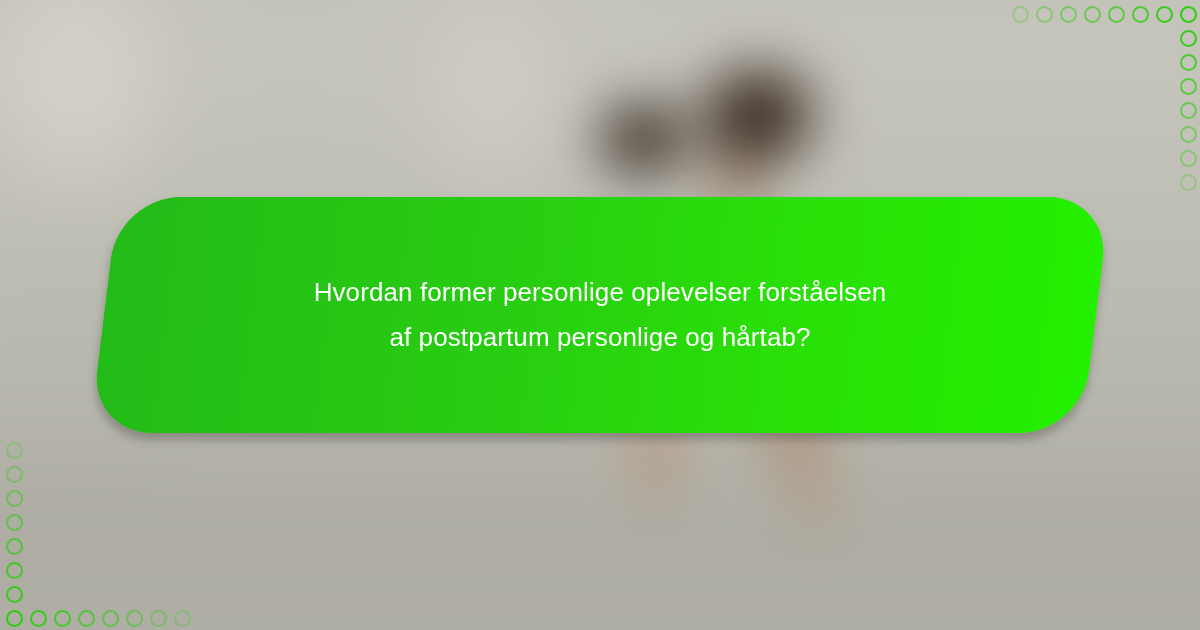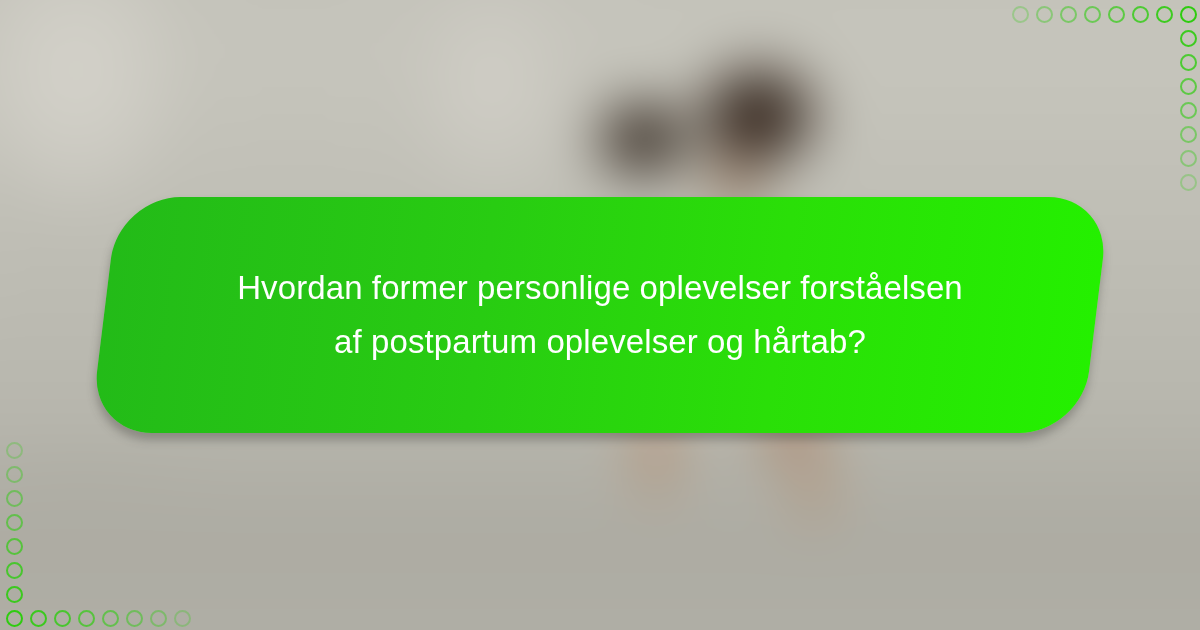--- a/index.html
+++ b/index.html
@@ -129,21 +129,21 @@
     flex-direction: column;
     align-items: center;
     justify-content: center;
     gap: 10px;
     padding: 0 58px;
     box-sizing: border-box;
   }
 
   .banner-line {
     color: #ffffff;
-    font-size: 33px;
+    font-size: 26px;
     line-height: 1.34;
     font-weight: 400;
     letter-spacing: 0.1px;
     text-align: center;
     white-space: nowrap;
   }
 </style>
 </head>
 <body>
 
@@ -189,17 +189,17 @@
       <div class="dot" style="left: 102px; top: 172px; border-color: rgb(46, 204, 15); opacity: 0.589;"></div>
       <div class="dot" style="left: 126px; top: 172px; border-color: rgb(46, 204, 15); opacity: 0.486;"></div>
       <div class="dot" style="left: 150px; top: 172px; border-color: rgb(46, 204, 15); opacity: 0.383;"></div>
       <div class="dot" style="left: 174px; top: 172px; border-color: rgb(46, 204, 15); opacity: 0.28;"></div>
     </div>
 
   <div class="banner-wrap">
     <div class="banner"></div>
     <div class="banner-text">
       <div class="banner-line">Hvordan former personlige oplevelser forståelsen</div>
-      <div class="banner-line">af postpartum oplevelser og hårtab?</div>
+      <div class="banner-line">af postpartum personlige og hårtab?</div>
     </div>
   </div>
 
 </div>
 
 </body></html>

